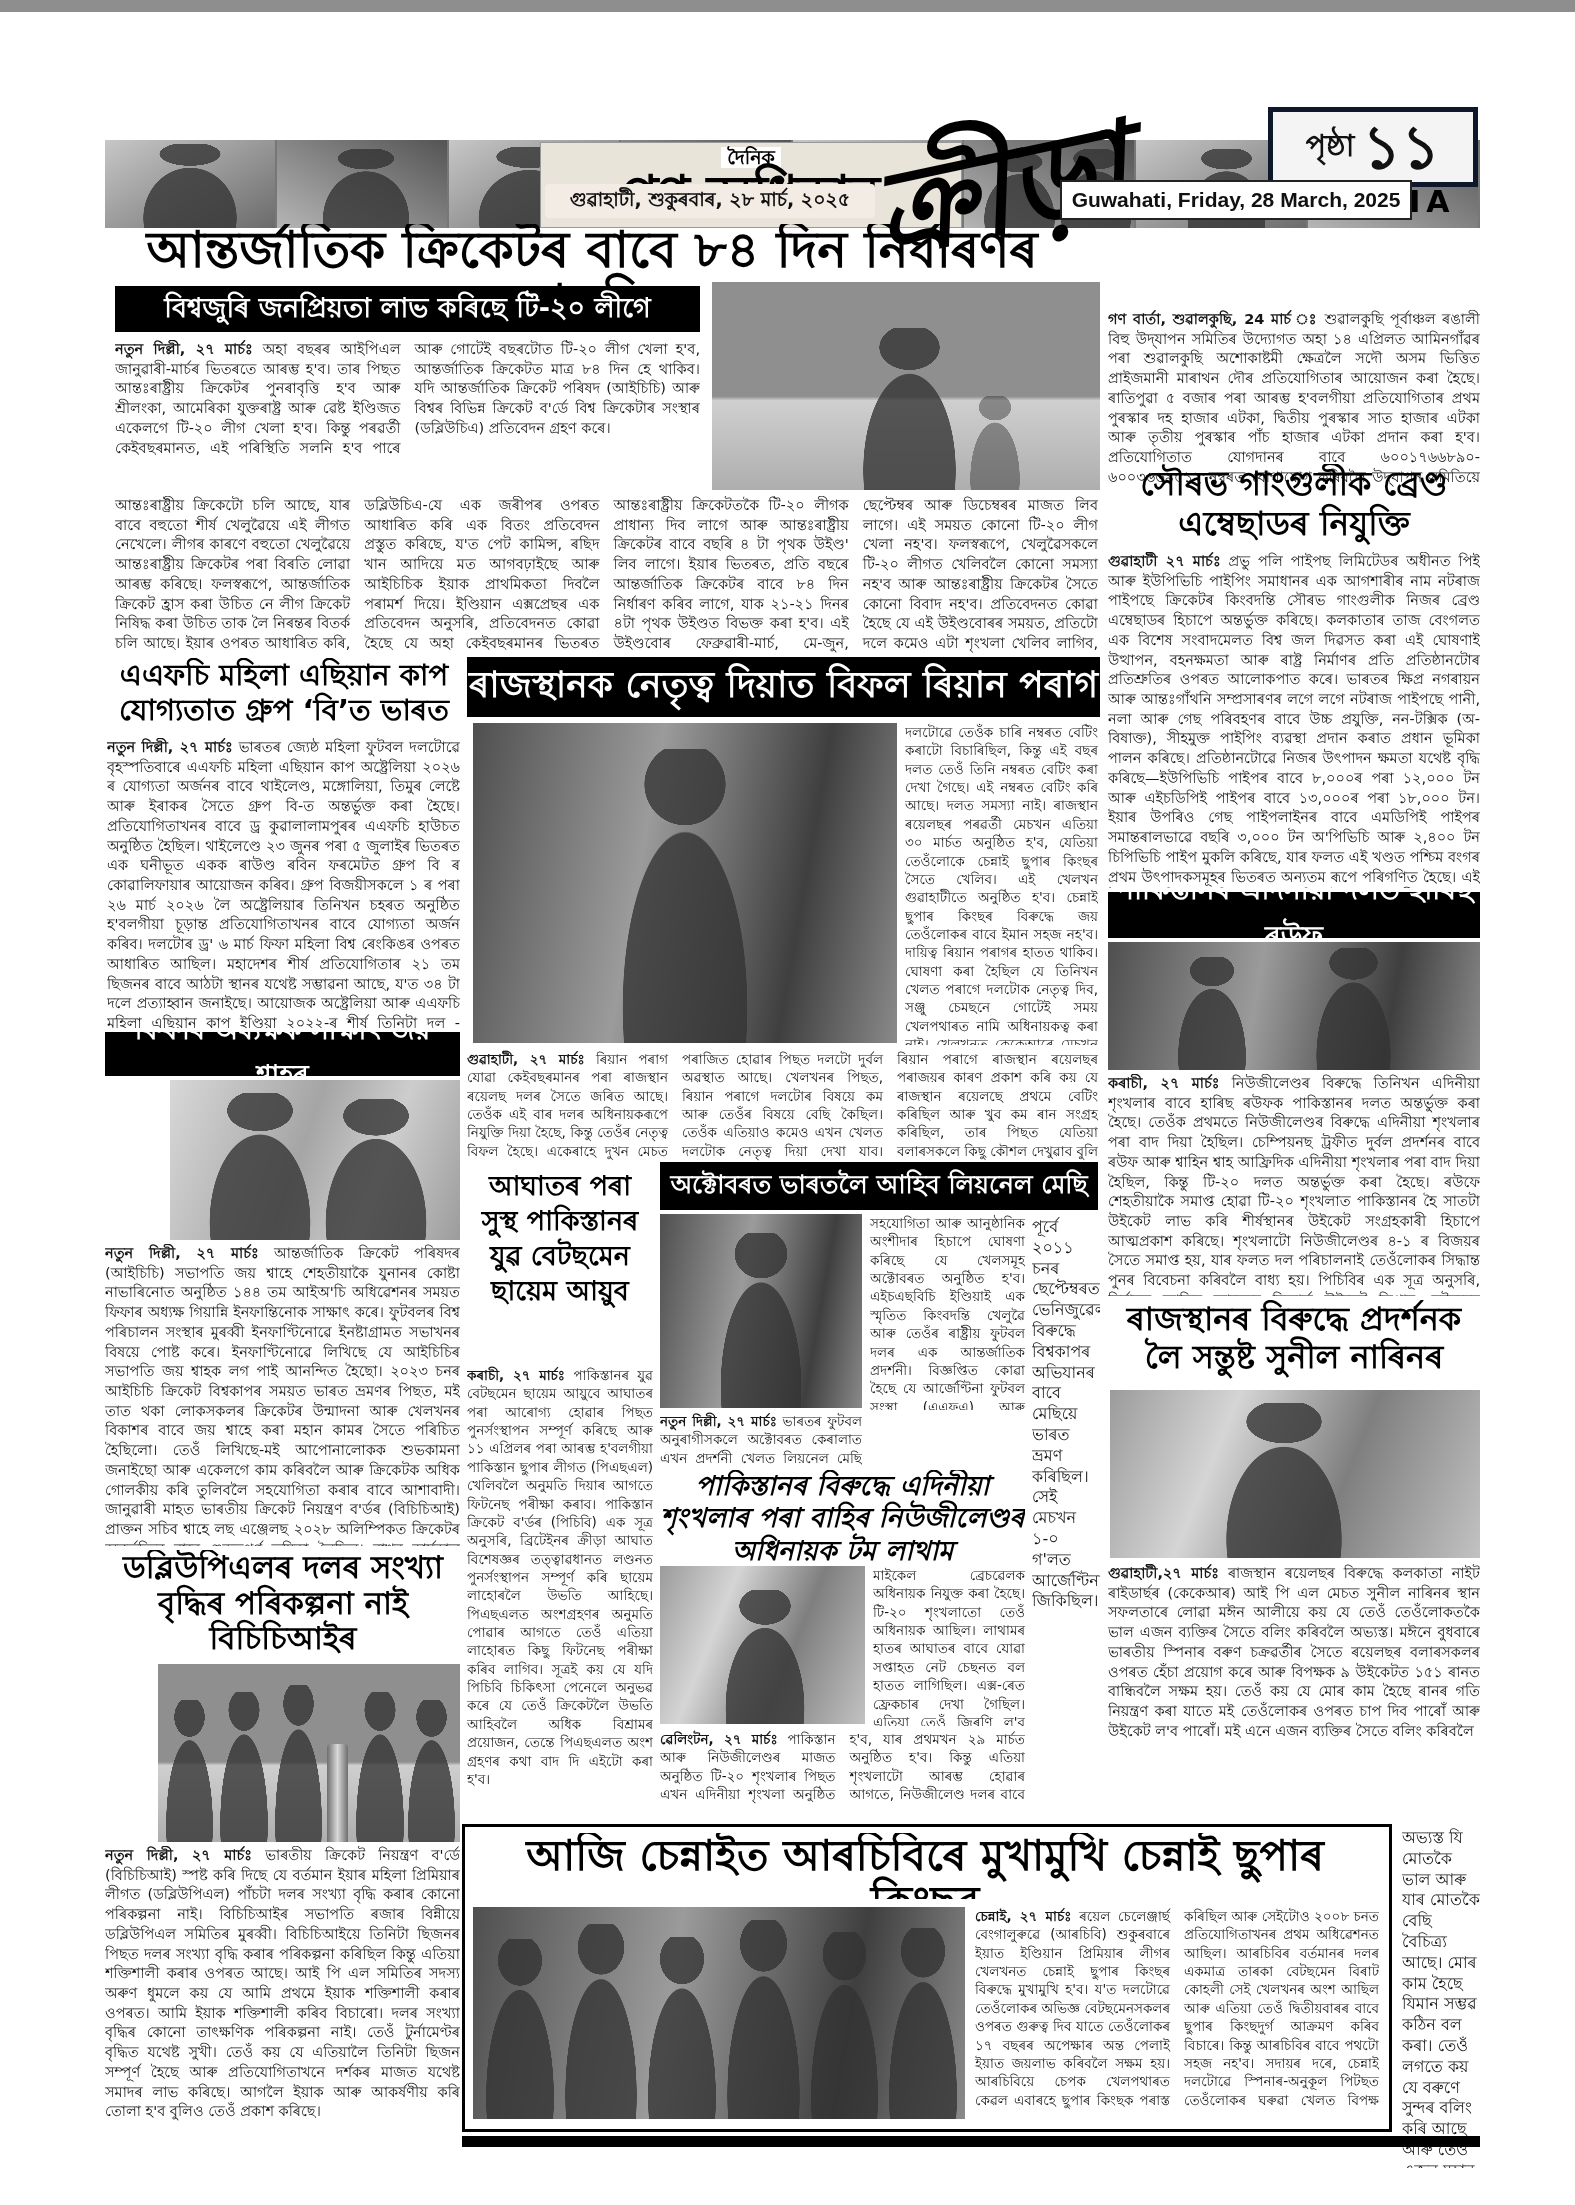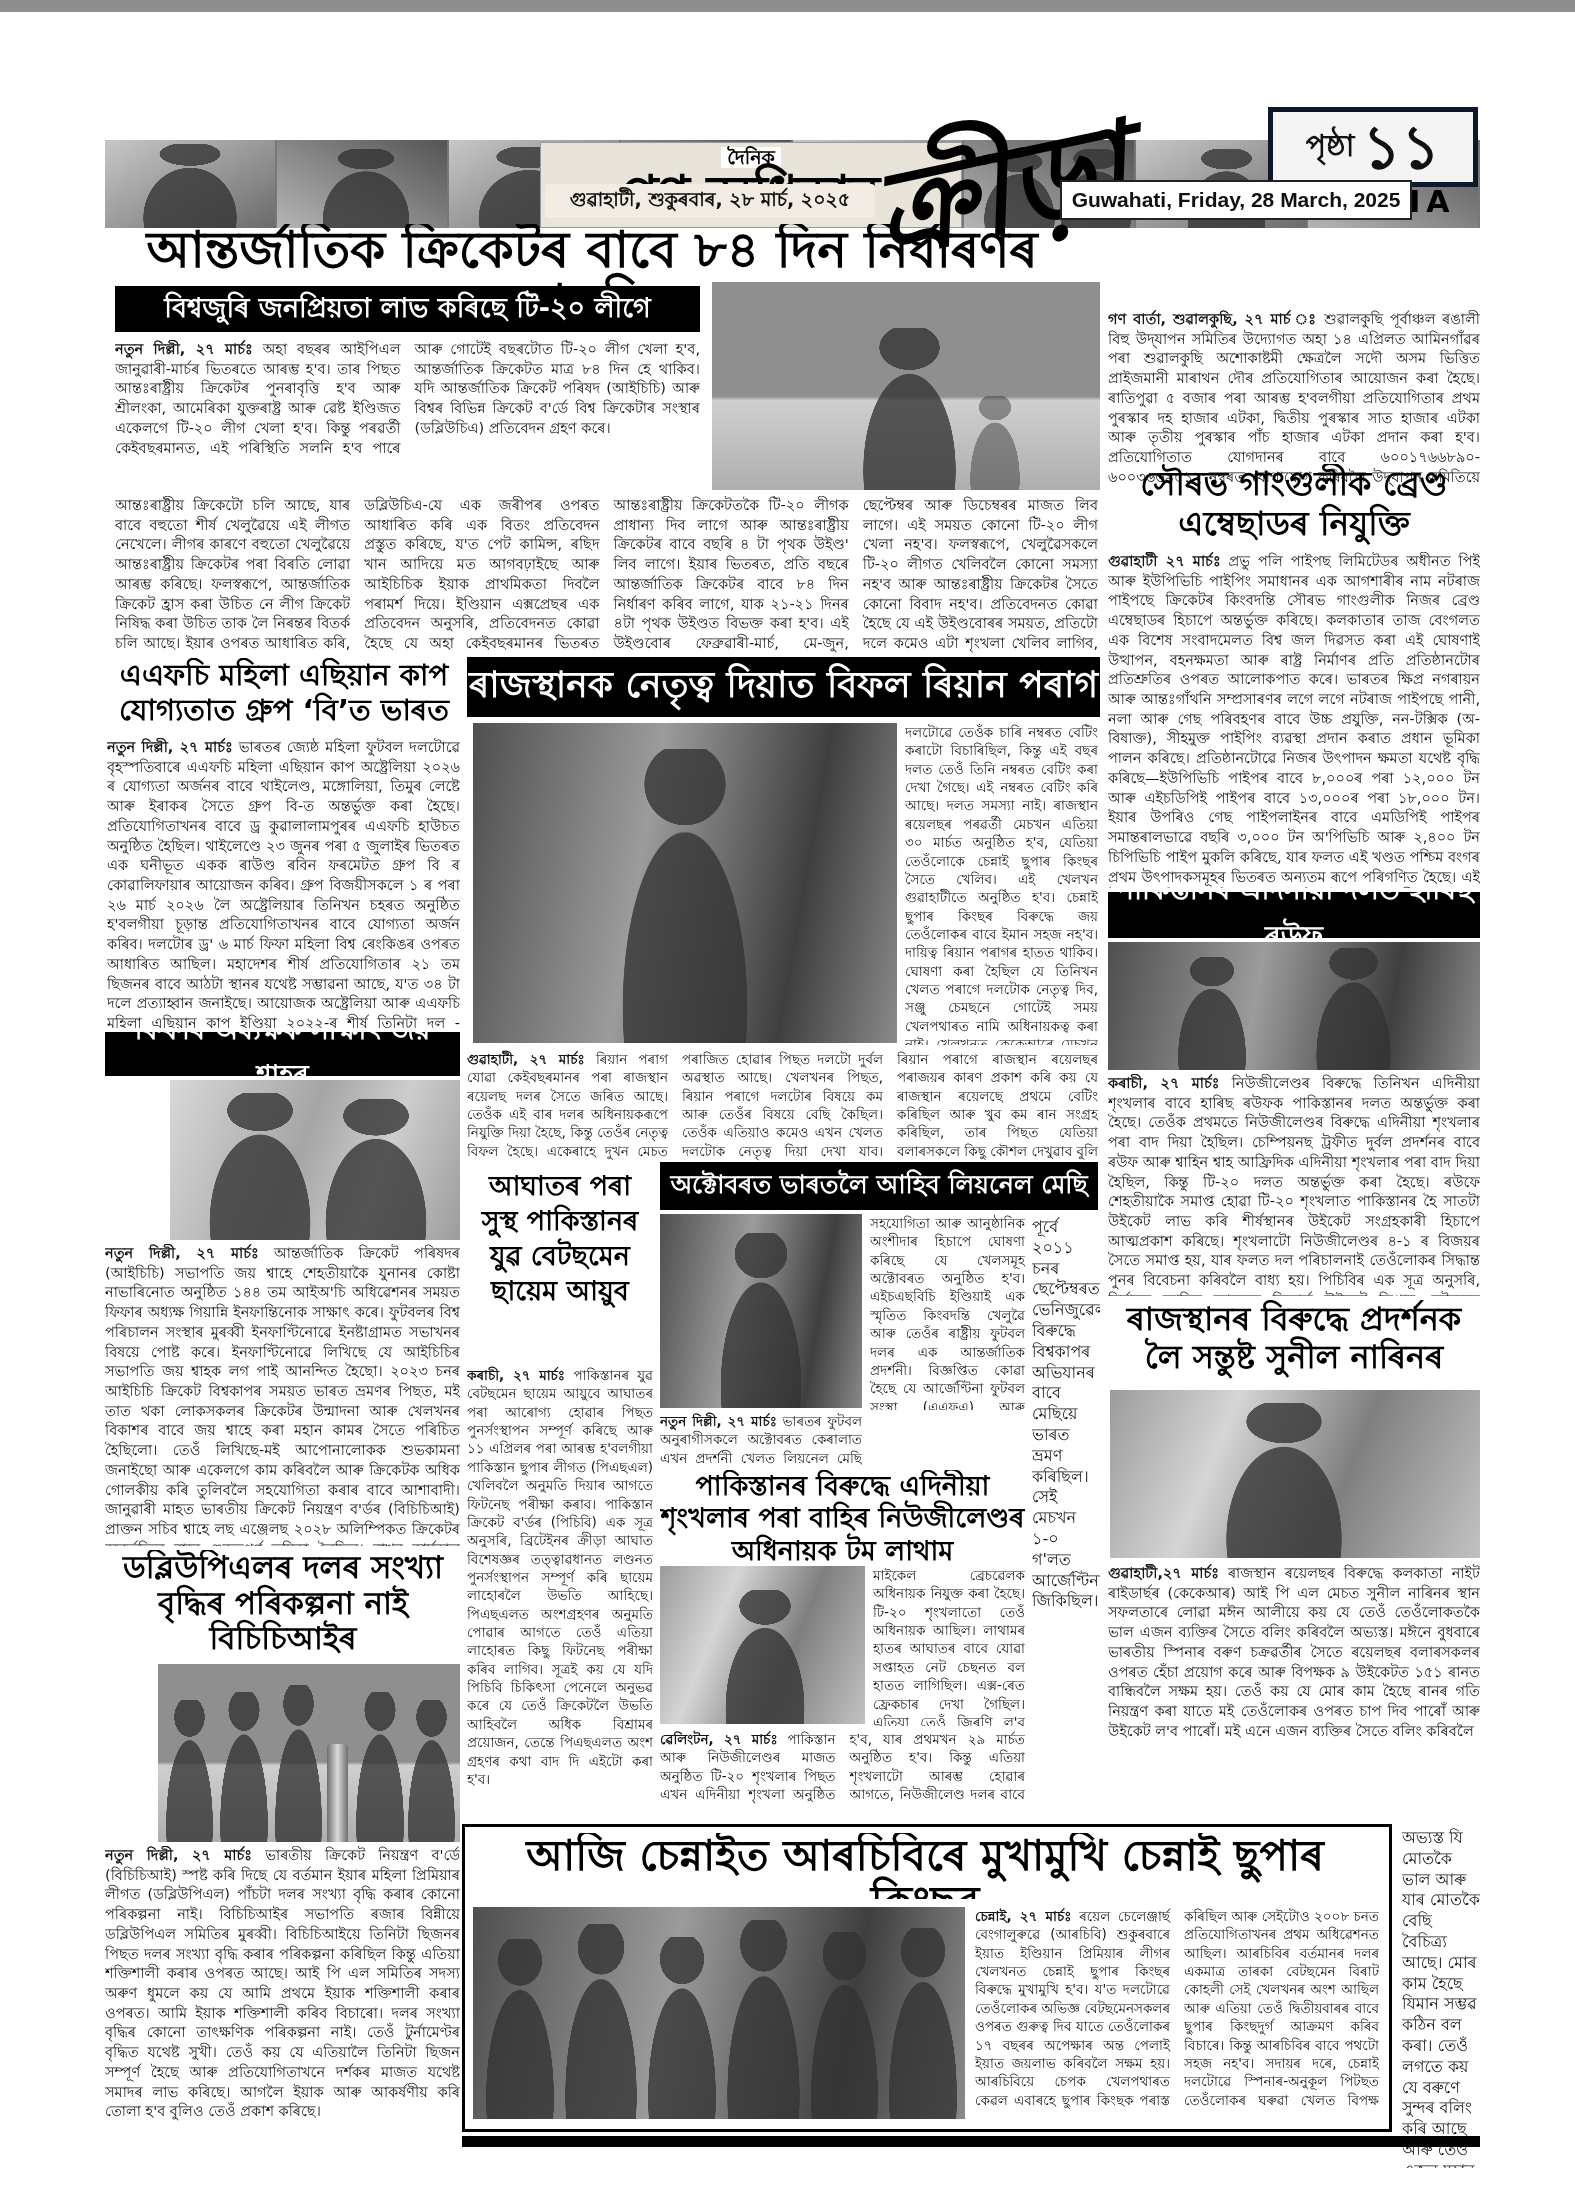--- a/index.html
+++ b/index.html
@@ -163,32 +163,32 @@
   <div class="photo ph-dark" style="left:660px;top:1202px;width:202px;height:194px;">
     <span class="fig" style="left:28%;width:44%;height:90%;"></span>
   </div>
   <div class="abs bodytext small" style="left:870px;top:1202px;width:155px;height:196px;">সহযোগিতা আৰু আনুষ্ঠানিক অংশীদাৰ হিচাপে ঘোষণা কৰিছে যে খেলসমূহ অক্টোবৰত অনুষ্ঠিত হ'ব। এইচএছবিচি ইণ্ডিয়াই এক স্মৃতিত কিংবদন্তি খেলুৱৈ আৰু তেওঁৰ ৰাষ্ট্ৰীয় ফুটবল দলৰ এক আন্তৰ্জাতিক প্ৰদৰ্শনী। বিজ্ঞপ্তিত কোৱা হৈছে যে আৰ্জেণ্টিনা ফুটবল সংস্থা (এএফএ) আৰু এইচএছবিচিৰ বাবে এক বছৰৰ নতুন চুক্তি। ২০২৬ চনৰ বিশ্বকাপৰ পূৰ্বে চনত এক প্ৰতিযোগিতা হ'ব।</div>
   <div class="abs bodytext small" style="left:660px;top:1400px;width:202px;height:54px;">
     <b>নতুন দিল্লী, ২৭ মার্চঃ</b>
     <span>ভাৰতৰ ফুটবল অনুৰাগীসকলে অক্টোবৰত কেৰালাত এখন প্ৰদৰ্শনী খেলত লিয়নেল মেছি আৰু তেওঁৰ আৰ্জেণ্টিনা দলৰ খে‌ল চোৱাৰ সৌভাগ্য হ'ব। কেৰালাৰ ক্ৰীড়া মন্ত্ৰী ভি আব্দুৰহিমে ঘোষণা কৰিছে যে আৰ্জেণ্টিনাৰ দলটোৱে নৱেম্বৰত কেৰালা ভ্ৰমণ কৰিব আৰু কোচিত দুটা বন্ধুত্বপূৰ্ণ খেল খেলিব। এইচএছবিচি ইণ্ডিয়াই বুধবাৰে ভাৰতত ফুটবলৰ</span>
   </div>
   <div class="abs bodytext tiny" style="left:1032px;top:1205px;width:68px;height:600px;">পূৰ্বে ২০১১ চনৰ ছেপ্টেম্বৰত ভেনিজুৱেলাৰ বিৰুদ্ধে বিশ্বকাপৰ অভিযানৰ বাবে মেছিয়ে ভাৰত ভ্ৰমণ কৰিছিল। সেই মেচখন ১-০ গ'লত আৰ্জেণ্টিনাই জিকিছিল।</div>
 
-  <div class="abs hl" style="left:660px;top:1458px;width:365px;height:92px;font-size:27px;line-height:1.2;">পাকিস্তানৰ বিৰুদ্ধে এদিনীয়া শৃংখলাৰ পৰা বাহিৰ নিউজীলেণ্ডৰ অধিনায়ক টম লাথাম</div>
+  <div class="abs hl" style="left:660px;top:1458px;width:365px;height:92px;font-size:27px;line-height:1.2;font-style:italic;">পাকিস্তানৰ বিৰুদ্ধে এদিনীয়া শৃংখলাৰ পৰা বাহিৰ নিউজীলেণ্ডৰ অধিনায়ক টম লাথাম</div>
   <div class="photo" style="left:660px;top:1554px;width:205px;height:158px;">
     <span class="fig" style="left:30%;width:42%;height:85%;"></span>
   </div>
   <div class="abs bodytext small" style="left:873px;top:1554px;width:152px;height:160px;">মাইকেল ব্ৰেচৱেলক অধিনায়ক নিযুক্ত কৰা হৈছে। টি-২০ শৃংখলাতো তেওঁ অধিনায়ক আছিল। লাথামৰ হাতৰ আঘাতৰ বাবে যোৱা সপ্তাহত নেট চেছনত বল হাতত লাগিছিল। এক্স-ৰেত ফ্ৰেকচাৰ দেখা গৈছিল। এতিয়া তেওঁ জিৰণি ল'ব লাগিব। ষ্টেডে লাথামৰ সলনি পেশীৰ আঘাতৰ বাবে দলৰ বাহিৰত আছিল, উভতি আহিছিল। সেইকাৰণে তেওঁৰ বাবে সুযোগ আছিল। তেওঁ এতিয়ালৈ এদিনীয়াত মুঠ ২১১ মেচ খেলি আছে এটা শতক আৰু কেইবাটাও অৰ্ধশতক।</div>
   <div class="abs bodytext cols-2 small" style="left:660px;top:1718px;width:365px;height:90px;">
     <b>ৱেলিংটন, ২৭ মার্চঃ</b>
     <span>পাকিস্তান আৰু নিউজীলেণ্ডৰ মাজত অনুষ্ঠিত টি-২০ শৃংখলাৰ পিছত এখন এদিনীয়া শৃংখলা অনুষ্ঠিত হ'ব, যাৰ প্ৰথমখন ২৯ মার্চত অনুষ্ঠিত হ'ব। কিন্তু এতিয়া শৃংখলাটো আৰম্ভ হোৱাৰ আগতে, নিউজীলেণ্ড দলৰ বাবে আছে এক দুঃখজনক খবৰ। আঘাতৰ বাবে অধিনায়ক টম লাথাম এদিনীয়া শৃংখলাৰ পৰা বাহিৰ হৈছে। এতিয়া হেনৰী নিকোলছক এদিনীয়া শৃংখলাৰ বাবে তেওঁৰ স্থানত দলত অন্তৰ্ভুক্ত কৰা হৈছে।</span>
   </div>
 
   <div class="abs bodytext" style="left:1108px;top:298px;width:372px;height:178px;">
-    <b>গণ বার্তা, শুৱালকুছি, ২৭ মার্চ ঃ</b>
+    <b>গণ বার্তা, শুৱালকুছি, 24 মার্চ ঃ</b>
     <span>শুৱালকুছি পূৰ্বাঞ্চল ৰঙালী বিহু উদ্‌যাপন সমিতিৰ উদ্যোগত অহা ১৪ এপ্ৰিলত আমিনগাঁৱৰ পৰা শুৱালকুছি অশোকাষ্টমী ক্ষেত্ৰলৈ সদৌ অসম ভিত্তিত প্ৰাইজমানী মাৰাথন দৌৰ প্ৰতিযোগিতাৰ আয়োজন কৰা হৈছে। ৰাতিপুৱা ৫ বজাৰ পৰা আৰম্ভ হ'বলগীয়া প্ৰতিযোগিতাৰ প্ৰথম পুৰস্কাৰ দহ হাজাৰ এটকা, দ্বিতীয় পুৰস্কাৰ সাত হাজাৰ এটকা আৰু তৃতীয় পুৰস্কাৰ পাঁচ হাজাৰ এটকা প্ৰদান কৰা হ'ব। প্ৰতিযোগিতাত যোগদানৰ বাবে ৬০০১৭৬৬৮৯০- ৬০০৩৬৬৯৫১২ নম্বৰত যোগাযোগ কৰিবলৈ উদ্‌যাপন সমিতিয়ে অনুৰোধ জনাইছে।</span>
   </div>
 
   <div class="abs hl" style="left:1108px;top:452px;width:372px;height:84px;font-size:33px;line-height:1.2;">সৌৰভ গাংগুলীক ব্ৰেণ্ড এম্বেছাডৰ নিযুক্তি</div>
   <div class="abs bodytext" style="left:1108px;top:540px;width:372px;height:336px;">
     <b>গুৱাহাটী ২৭ মার্চঃ</b>
     <span>প্ৰভু পলি পাইপছ লিমিটেডৰ অধীনত পিই আৰু ইউপিভিচি পাইপিং সমাধানৰ এক আগশাৰীৰ নাম নটৰাজ পাইপছে ক্রিকেটৰ কিংবদন্তি সৌৰভ গাংগুলীক নিজৰ ব্ৰেণ্ড এম্বেছাডৰ হিচাপে অন্তৰ্ভুক্ত কৰিছে। কলকাতাৰ তাজ বেংগলত এক বিশেষ সংবাদমেলত বিশ্ব জল দিৱসত কৰা এই ঘোষণাই উত্থাপন, বহনক্ষমতা আৰু ৰাষ্ট্ৰ নিৰ্মাণৰ প্ৰতি প্ৰতিষ্ঠানটোৰ প্ৰতিশ্ৰুতিৰ ওপৰত আলোকপাত কৰে। ভাৰতৰ ক্ষিপ্ৰ নগৰায়ন আৰু আন্তঃগাঁথনি সম্প্ৰসাৰণৰ লগে লগে নটৰাজ পাইপছে পানী, নলা আৰু গেছ পৰিবহণৰ বাবে উচ্চ প্ৰযুক্তি, নন-টক্সিক (অ-বিষাক্ত), সীহমুক্ত পাইপিং ব্যৱস্থা প্ৰদান কৰাত প্ৰধান ভূমিকা পালন কৰিছে। প্ৰতিষ্ঠানটোৱে নিজৰ উৎপাদন ক্ষমতা যথেষ্ট বৃদ্ধি কৰিছে—ইউপিভিচি পাইপৰ বাবে ৮,০০০ৰ পৰা ১২,০০০ টন আৰু এইচডিপিই পাইপৰ বাবে ১৩,০০০ৰ পৰা ১৮,০০০ টন। ইয়াৰ উপৰিও গেছ পাইপলাইনৰ বাবে এমডিপিই পাইপৰ সমান্তৰালভাৱে বছৰি ৩,০০০ টন অ'পিভিচি আৰু ২,৪০০ টন চিপিভিচি পাইপ মুকলি কৰিছে, যাৰ ফলত এই খণ্ডত পশ্চিম বংগৰ প্ৰথম উৎপাদকসমূহৰ ভিতৰত অন্যতম ৰূপে পৰিগণিত হৈছে। এই উপলক্ষে নিজৰ অভিমত ব্যক্ত কৰি সৌৰভ গাংগুলীয়ে কয় যে, “এটা বহনক্ষম ভৱিষ্যতৰ বাবে জল সংৰক্ষণ আৰু দক্ষ ব্যৱস্থাপনা অতি প্ৰয়োজনীয়। উচ্চমানৰ আৰু অভিনৱ পাইপিং সমাধানৰ অগ্ৰণী ব্ৰেণ্ড নটৰাজ পাইপছৰ সৈতে সহযোগিতা কৰিবলৈ পাই আনন্দিত হৈছোঁ। আমি একেলগে ভাৰতৰ আন্তঃগাঁথনিগত বৃদ্ধি আৰু উদ্যোগত বহনক্ষমতাত অৰ্থপূৰ্ণভাৱে অৰিহণা যোগোৱাৰ আকাংক্ষা কৰিছোঁ।”</span>
   </div>
 
   <div class="abs kicker" style="left:1108px;top:880px;width:372px;height:46px;font-size:28px;">পাকিস্তানৰ এদিনীয়া দলত হাৰিছ ৰউফ</div>

